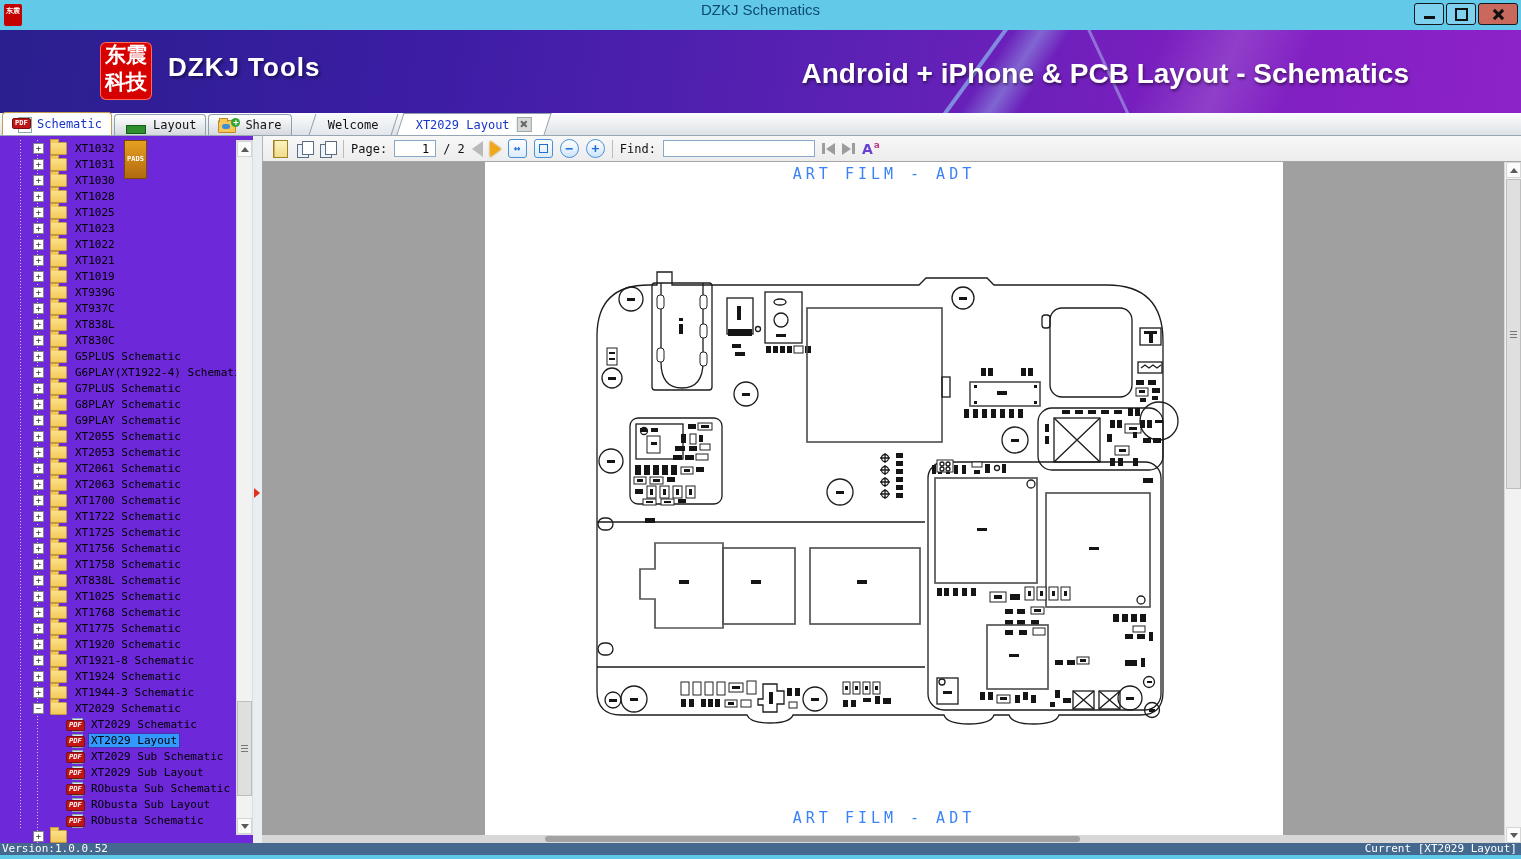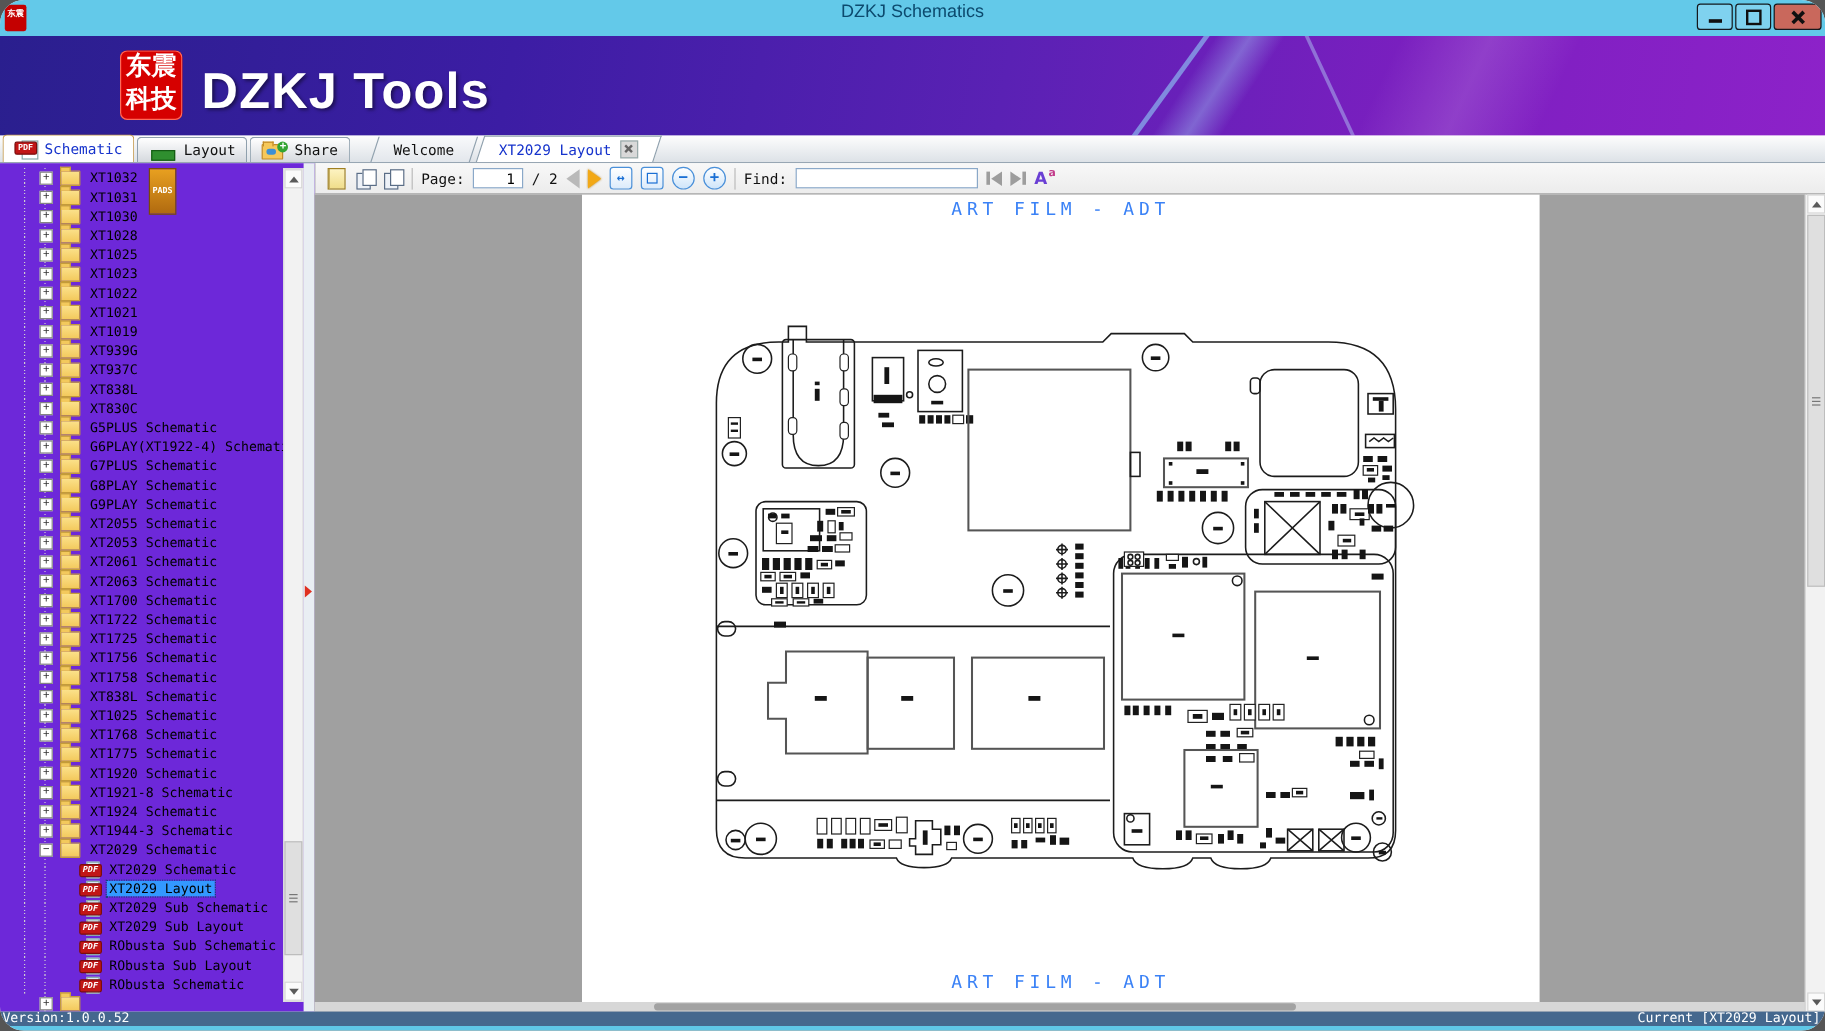--- a/index.html
+++ b/index.html
@@ -1,17 +1,17 @@
 <!DOCTYPE html>
 <html><head>
 <meta charset="utf-8">
 <style>
   html,body{margin:0;padding:0;background:#555;}
   .app{position:relative;width:1521px;height:859px;overflow:hidden;background:#fff;
-       font-family:"DejaVu Sans Mono",monospace;font-size:12px;color:#111;border-radius:20px;}
+       font-family:"DejaVu Sans Mono",monospace;font-size:12px;color:#111;}
   .abs{position:absolute;}
   
   .titlebar{left:0;top:0;width:100%;height:30px;background:#63c9e9;}
   .app-icon{left:4px;top:4px;width:18px;height:22px;background:#c40000;border-radius:2px;
     color:#fff;font-size:7px;line-height:8px;text-align:center;padding-top:3px;box-sizing:border-box;
     font-family:"DejaVu Sans",sans-serif;font-weight:bold;}
   .win-title{left:0;top:0;width:100%;height:18px;display:flex;align-items:center;justify-content:center;
     font-family:"Liberation Sans",sans-serif;font-size:15px;color:#0c4a6e;}
   .winbtns{right:3px;top:3px;display:flex;gap:2px;}
   .wbtn{width:28px;height:20px;border:1px solid #15181c;border-radius:3px;background:#7fd2ef;
@@ -26,21 +26,21 @@
   .banner{left:0;top:30px;width:100%;height:83px;overflow:hidden;
     background:linear-gradient(100deg,#2a1f8e 0%,#3c1da4 28%,#5a21b4 55%,#7c1fc0 78%,#8d22c9 100%);}
   .streak{position:absolute;background:linear-gradient(115deg,transparent 42%,rgba(170,230,255,.35) 50%,transparent 58%);}
   .s1{left:880px;top:-30px;width:260px;height:160px;transform:rotate(8deg);}
   .s2{left:1010px;top:-40px;width:420px;height:180px;background:linear-gradient(115deg,transparent 35%,rgba(255,255,255,.14) 50%,transparent 65%);}
   .s3{left:960px;top:-40px;width:4px;height:200px;background:rgba(150,225,255,.55);transform:rotate(36deg);}
   .s4{left:1120px;top:-10px;width:3px;height:160px;background:rgba(190,235,255,.4);transform:rotate(-25deg);}
   .logo{left:100px;top:12px;width:52px;height:58px;background:#d60000;border-radius:6px;
     color:#fff;font-family:"DejaVu Sans",sans-serif;font-weight:bold;font-size:21px;line-height:27px;
     text-align:center;box-shadow:0 0 0 1px #ff6a5a inset;}
-  .product{left:168px;top:22px;font-family:"Liberation Sans",sans-serif;font-weight:bold;font-size:42px;
+  .product{left:168px;top:22px;font-family:"Liberation Sans",sans-serif;font-weight:bold;font-size:26px;
     color:#fff;text-shadow:2px 2px 3px rgba(0,0,0,.45);letter-spacing:1px;}
   .tagline{right:112px;top:28px;font-family:"Liberation Sans",sans-serif;font-weight:600;font-size:28px;
     color:#fff;text-shadow:1px 2px 3px rgba(0,0,0,.5);}
   
   .tabbar{left:0;top:113px;width:100%;height:23px;background:linear-gradient(#fdfdfd,#dde2e7);
     border-bottom:1px solid #98a6b3;display:flex;align-items:flex-end;box-sizing:border-box;}
   .mtab{height:20px;display:flex;align-items:center;gap:5px;padding:0 9px;margin-left:2px;
     border:1px solid #8fa0ad;border-bottom:none;border-radius:4px 4px 0 0;
     background:linear-gradient(#ffffff,#d5d9de);font-size:12px;color:#111;}
   .mtab.active{background:#fff;border-color:#c59a4e;height:22px;color:#1633cc;}
@@ -167,20 +167,21 @@
   <div class="abs banner">
     <div class="streak s2"></div>
     <div class="streak s1"></div>
     <div class="s3 abs"></div>
     <div class="s4 abs"></div>
     <div class="abs logo">
       <div>东震</div>
       <div>科技</div>
     </div>
     <div class="abs product">DZKJ Tools</div>
+    <div class="abs tagline">Android + iPhone &amp; PCB Layout - Schematics</div>
   </div>
 
   <div class="abs tabbar">
     <div class="mtab active">
       <span class="ic-pdf">
           <span class="pdf-badge">PDF</span>
         </span>
       <span>Schematic</span>
     </div>
     <div class="mtab">

